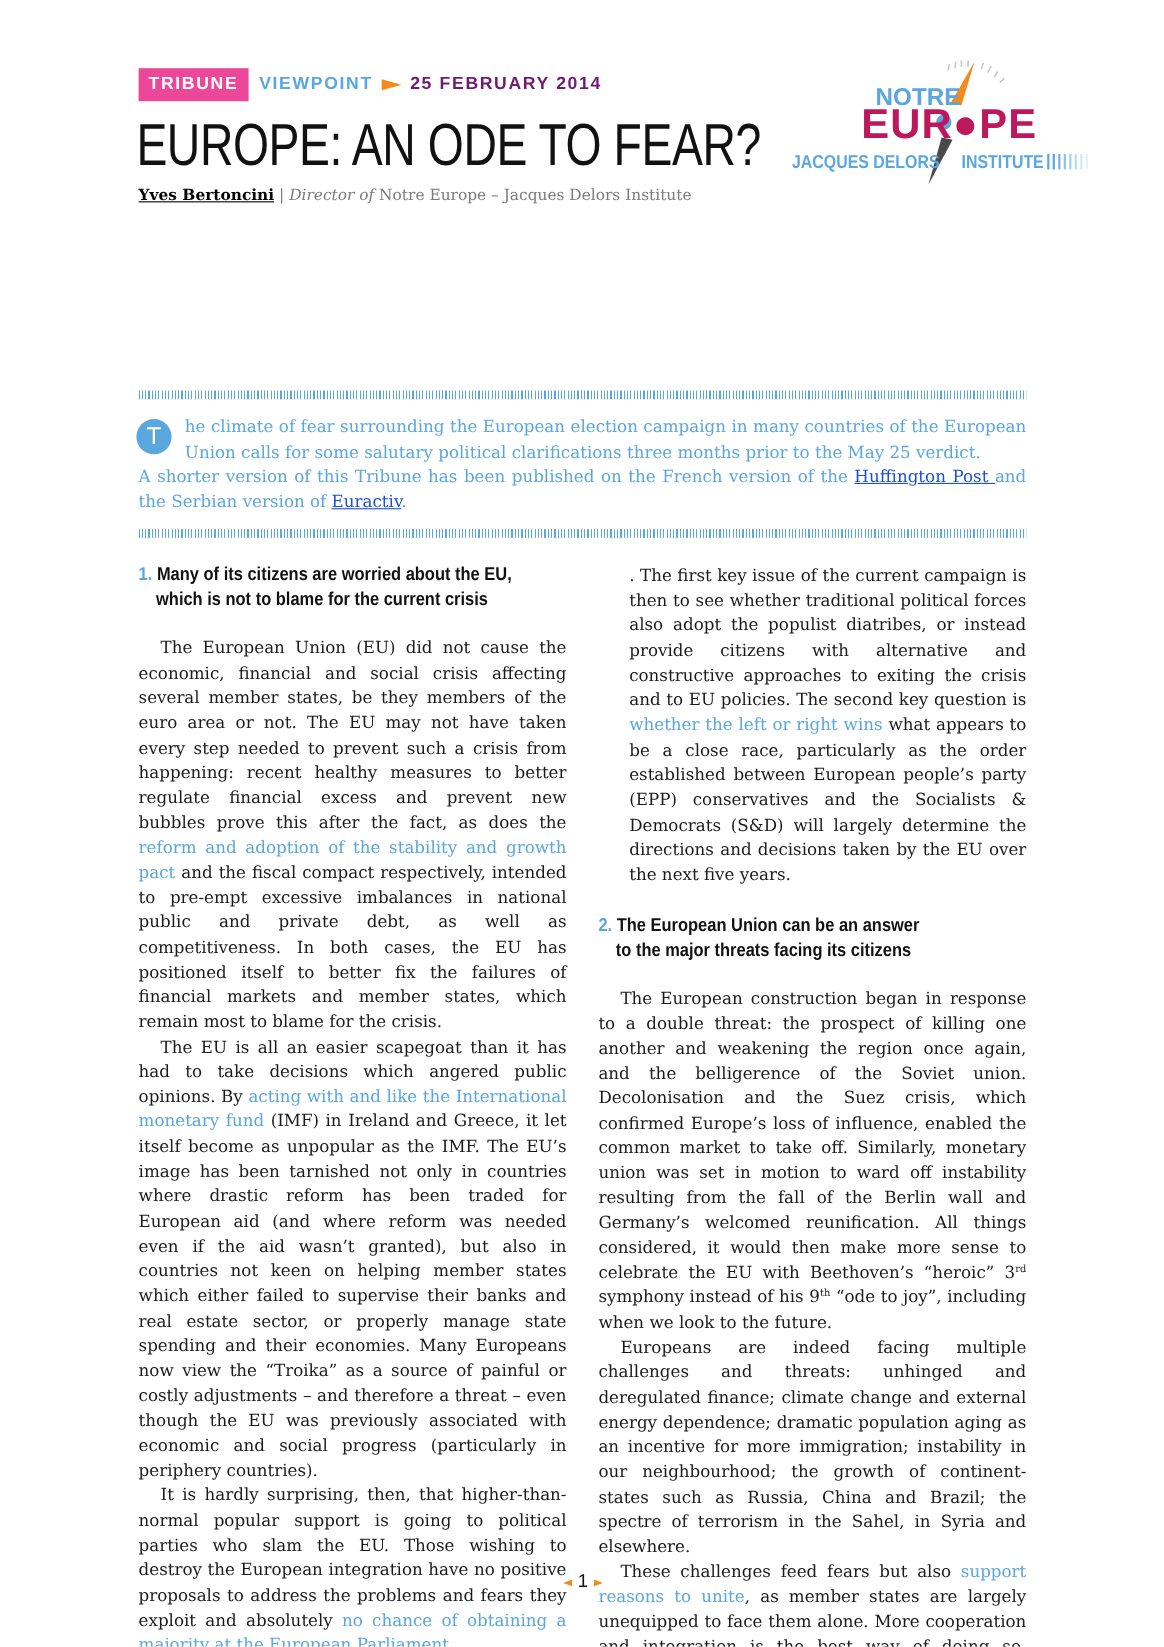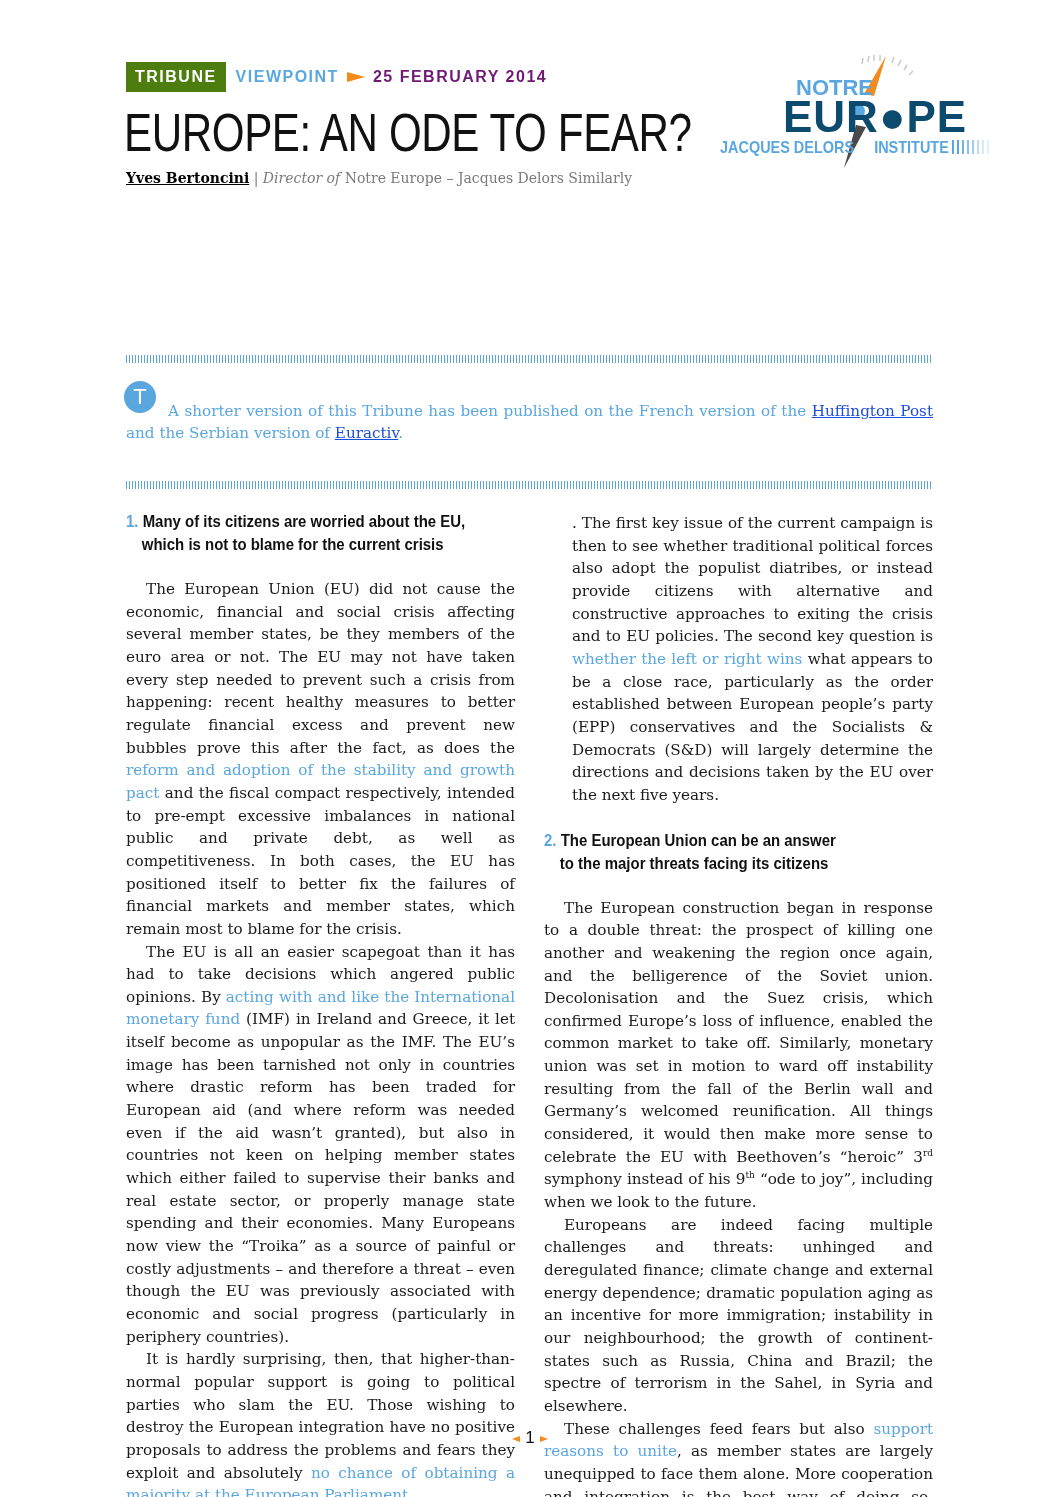--- a/index.html
+++ b/index.html
@@ -1,32 +1,32 @@
 <!DOCTYPE html>
 <html><head>
 <meta charset="utf-8">
 <style>
   html, body { margin:0; padding:0; background:#ffffff; }
   body { width:1058px; height:1497px; position:relative; overflow:hidden; font-family:"DejaVu Serif", serif; color:#1a1a1a; }
 
   .kicker { position:absolute; left:126px; top:62px; height:30px; display:flex; align-items:center; font-family:"Liberation Sans", sans-serif; font-weight:bold; letter-spacing:1.5px; font-size:16px; }
-  .tag-tribune { background:#4d7c0f; color:#fff; padding:0 9px; height:30px; line-height:30px; }
+  .tag-tribune { background:#ec4899; color:#fff; padding:0 9px; height:30px; line-height:30px; }
   .tag-viewpoint { color:#5aa6df; margin-left:10px; }
   .arrow { display:inline-block; width:0; height:0; border-left:18px solid #f28a1c; border-top:5px solid transparent; border-bottom:5px solid transparent; margin:0 8px 0 8px; }
   .tag-date { color:#701a75; }
 
   .title { position:absolute; left:124px; top:100px; font-family:"Liberation Sans", sans-serif; font-size:54px; letter-spacing:-0.5px; color:#111; transform:scaleX(0.78); transform-origin:left top; white-space:nowrap; line-height:64px; }
 
   .byline { position:absolute; left:126px; top:170px; font-size:14px; color:#7a7a7a; font-family:"DejaVu Serif", serif; }
   .byline .name { font-weight:bold; color:#000000;text-decoration:underline; }
   .byline em { font-style:italic; }
 
   .logo { position:absolute; left:716px; top:50px; width:280px; height:120px; font-family:"Liberation Sans", sans-serif; }
   .logo .notre { position:absolute; left:80px; top:25px; color:#5aa6df; font-weight:bold; font-size:22px; }
-  .logo .europe { position:absolute; left:67px; top:42px; color:#0c4a6e; font-weight:bold; font-size:44px; letter-spacing:1px; }
+  .logo .europe { position:absolute; left:67px; top:42px; color:#be185d; font-weight:bold; font-size:38px; letter-spacing:1px; }
   .logo .jdi { position:absolute; left:4px; top:88px; color:#5aa6df; font-weight:bold; font-size:17px; transform:scaleX(0.85); transform-origin:left top; white-space:nowrap; }
   .logo svg { position:absolute; left:0; top:0; }
 
   .dotrule { position:absolute; left:126px; width:807px; height:8px; background:repeating-linear-gradient(90deg,#5aa6df 0 1px, transparent 1px 3px); }
 
   .intro { position:absolute; left:126px; top:377px; width:807px; color:#5aa6df; font-size:15.2px; line-height:22.5px; text-align:justify; font-family:"DejaVu Serif", serif; }
   .dropcap { float:left; width:32px; height:32px; border-radius:50%; background:#5aa6df; color:#fff; font-family:"Liberation Sans", sans-serif; font-size:22px; text-align:center; line-height:32px; margin:4px 12px 0 -2px; }
   .intro a { color:#1d4ed8; text-decoration:underline; }
 
   .col { position:absolute; top:510px; width:389px; font-size:15.2px; line-height:22.65px; text-align:justify; hyphens:manual; font-family:"DejaVu Serif", serif; }
@@ -55,21 +55,21 @@
   <span class="arrow"></span>
   <span class="tag-date">25 FEBRUARY 2014</span>
 </div>
 
 <div class="title">EUROPE: AN ODE TO FEAR?</div>
 
 <div class="byline">
   <span class="name">Yves Bertoncini</span>
   <span>|</span>
   <em>Director of</em>
-  <span>Notre Europe – Jacques Delors Similarly</span>
+  <span>Notre Europe – Jacques Delors Institute</span>
 </div>
 
 <div class="logo">
   <svg width="280" height="125" viewBox="0 0 280 125">
     <g stroke="#c9c9c9" stroke-width="1.5">
       <line x1="146" y1="14" x2="147" y2="8"></line>
       <line x1="152" y1="12" x2="153" y2="6"></line>
       <line x1="158" y1="11" x2="158" y2="5"></line>
       <line x1="164" y1="11" x2="164" y2="5"></line>
       <line x1="176" y1="13" x2="178" y2="7"></line>
@@ -92,21 +92,21 @@
     </g>
   </svg>
   <span class="notre">NOTRE</span>
   <span class="europe">EUR●PE</span>
   <span class="jdi"><span>JACQUES DELORS</span>&nbsp;&nbsp;&nbsp;&nbsp;&nbsp;<span>INSTITUTE</span></span>
 </div>
 
 <div class="dotrule" style="top:355px;"></div>
 <div class="intro">
   <span class="dropcap">T</span>
-  <br>
+  <span>he climate of fear surrounding the European election campaign in many countries of the European Union calls for some salutary political clarifications three months prior to the May 25 verdict.</span><br>
   <span>A shorter version of this Tribune has been published on the French version of the </span><a>Huffington Post </a><span>and the Serbian version of </span><a>Euractiv</a><span>.</span>
 </div>
 <div class="dotrule" style="top:481px;"></div>
 
 <div class="col left">
   <div class="h">
     <span class="num">1.</span>
     <span>Many of its citizens are worried about the EU,</span>
     <span class="ind">which is not to blame for the current crisis</span>
   </div>

